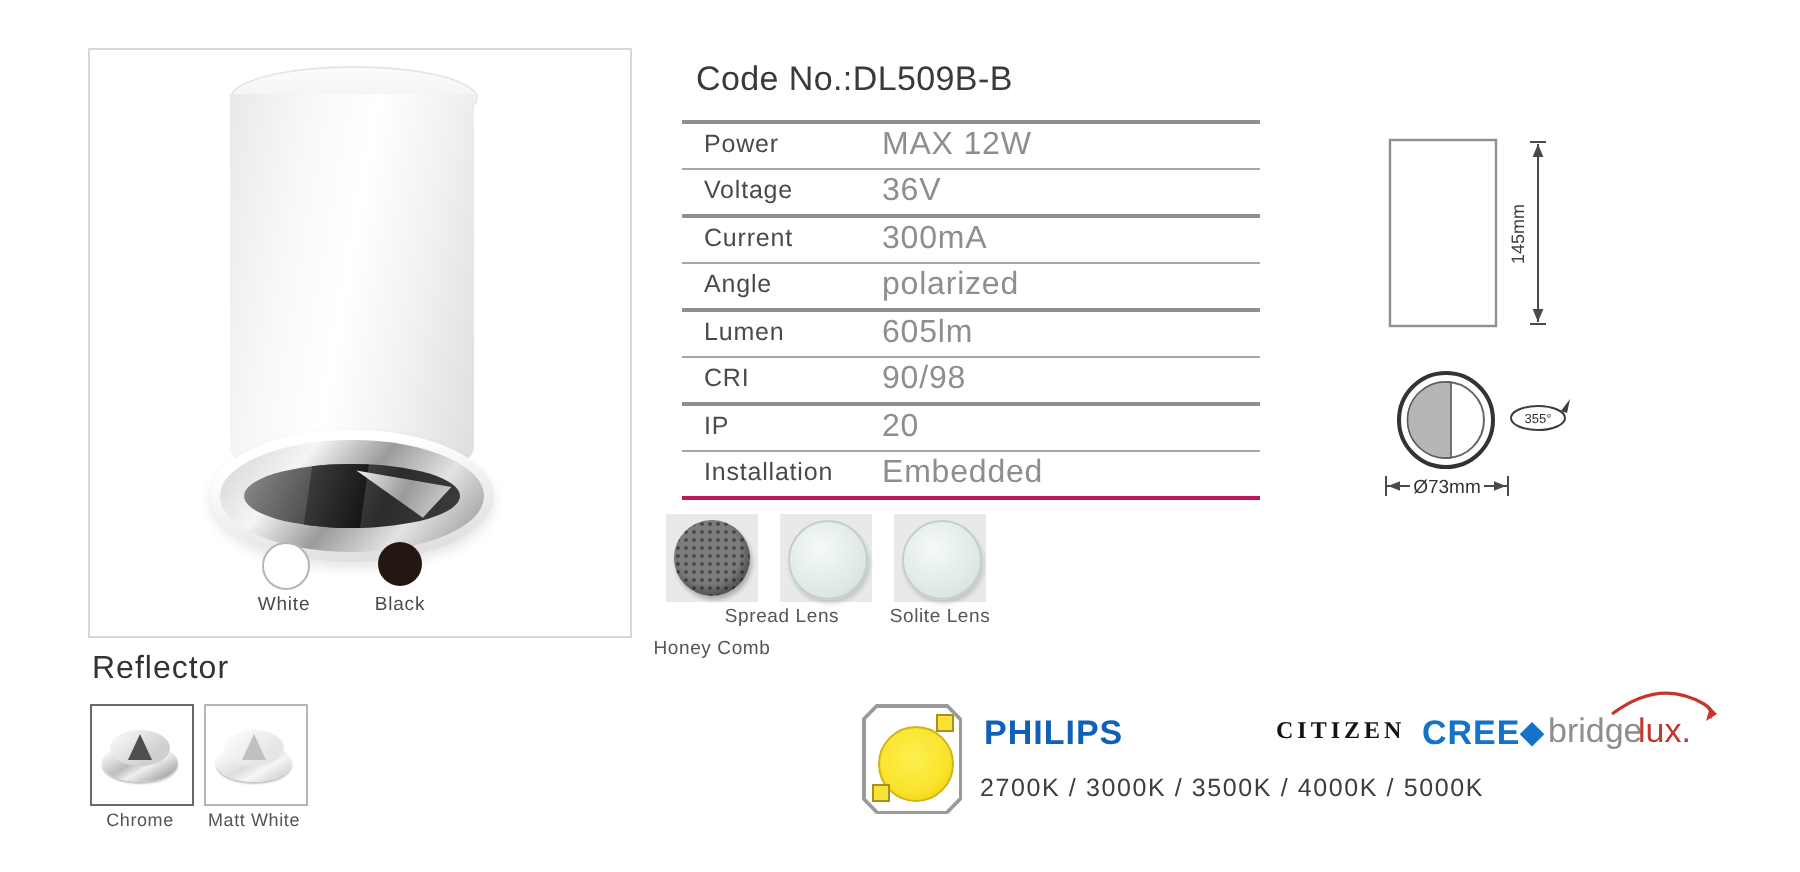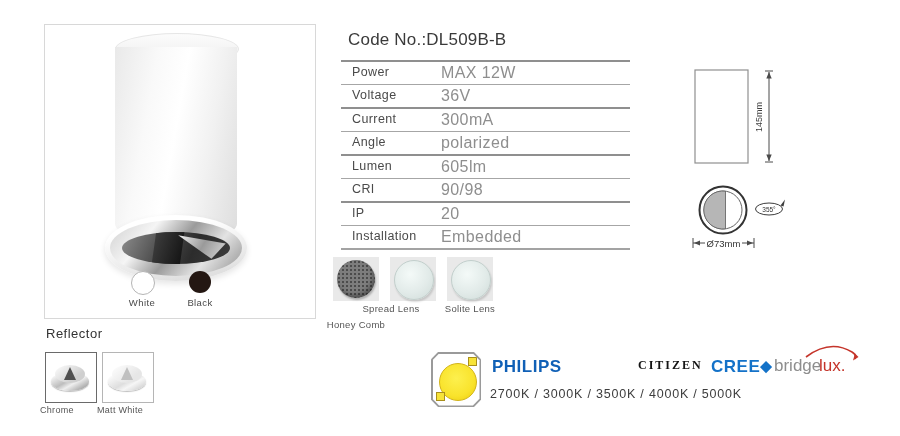--- a/index.html
+++ b/index.html
@@ -26,52 +26,52 @@
          background:linear-gradient(120deg,#f2f2f2,#9a9a9a 50%,#dadada);
          clip-path:polygon(0 0,100% 35%,70% 100%);}
   .swatch{position:absolute;width:22px;height:22px;border-radius:50%;}
   .swatch.white{left:86px;top:246px;background:#fff;border:1px solid #b5b5b5;}
   .swatch.black{left:144px;top:246px;background:#241712;}
   .swatch-label{position:absolute;top:272px;width:60px;text-align:center;font-size:9.5px;color:#4a4a4a;letter-spacing:.4px;}
   .swatch-label.w{left:67px;} .swatch-label.b{left:125px;}
 
   
   .spec-title{left:348px;top:30px;font-size:17px;color:#3a3a3a;letter-spacing:.2px;}
-  .spec-table{left:341px;top:60px;width:289px;border-bottom:2px solid #a3a3a3;}
+  .spec-table{left:341px;top:60px;width:289px;border-bottom:2px solid #be185d;}
   .spec-row{display:flex;height:22px;line-height:21px;border-top:1px solid #a6a6a6;}
   .spec-row.thick{border-top:2px solid #8f8f8f;}
   .spec-row .lbl{width:89px;padding-left:11px;font-size:12.5px;color:#4a4a4a;letter-spacing:.4px;}
   .spec-row .val{font-size:16px;color:#8e8e8e;letter-spacing:.4px;}
 
   
   .acc-item{top:257px;width:46px;height:44px;background:#e9e9e9;}
   .acc-disc{position:absolute;left:4px;top:3px;width:38px;height:38px;border-radius:50%;}
   .disc-honeycomb{background:#7d7d7d;background-image:radial-gradient(#4c4c4c 28%,transparent 32%);
                   background-size:4px 4px;box-shadow:inset -2px -3px 4px rgba(0,0,0,.35),1px 2px 2px rgba(0,0,0,.25);}
   .disc-lens{background:radial-gradient(circle at 40% 35%,#f4faf8 0%,#e2ebe9 55%,#cfdbd8 100%);
              border:1px solid #c2cfcc;box-shadow:1px 2px 2px rgba(0,0,0,.15);}
   .acc-label{top:303px;width:70px;text-align:center;font-size:9.5px;color:#555;letter-spacing:.3px;}
 
   
-  .reflector-heading{left:46px;top:326px;font-size:13px;color:#333;letter-spacing:.5px;}
+  .reflector-heading{left:46px;top:326px;font-size:16px;color:#333;letter-spacing:.5px;}
   .refl-box{top:352px;width:50px;height:49px;background:#fff;}
   .refl-box.chrome{left:45px;border:1px solid #6a6a6a;}
   .refl-box.matt{left:102px;border:1px solid #b5b5b5;}
   .dome{position:absolute;left:5px;top:19px;width:38px;height:19px;border-radius:50%;
         box-shadow:0 1px 1px rgba(0,0,0,.25);}
   .dome .upper{position:absolute;left:4px;top:-7px;width:30px;height:18px;border-radius:50%;}
   .dome .notch{position:absolute;left:13px;top:-5px;width:0;height:0;
                border-left:6px solid transparent;border-right:6px solid transparent;}
   .dome.c{background:linear-gradient(150deg,#fdfdfd 10%,#bdbdbd 45%,#efefef 60%,#8f8f8f 95%);}
   .dome.c .upper{background:linear-gradient(140deg,#ffffff,#cfcfcf 70%);}
   .dome.c .notch{border-bottom:13px solid #4f4f4f;}
   .dome.m{background:linear-gradient(150deg,#fefefe 10%,#dedede 50%,#f6f6f6 65%,#c9c9c9 95%);}
   .dome.m .upper{background:linear-gradient(140deg,#ffffff,#e6e6e6 70%);}
   .dome.m .notch{border-bottom:13px solid #c0c0c0;}
-  .refl-label{top:405px;width:60px;font-size:9px;color:#555;letter-spacing:.3px;}
+  .refl-label{top:405px;width:60px;text-align:center;font-size:9px;color:#555;letter-spacing:.3px;}
   .refl-label.c{left:40px;} .refl-label.m{left:97px;}
 
   
   .chip{left:431px;top:352px;width:50px;height:55px;background:#9a9a9a;
         clip-path:polygon(14% 0%,86% 0%,100% 13%,100% 87%,86% 100%,14% 100%,0% 87%,0% 13%);}
   .chip-inner{position:absolute;inset:1.5px;background:#fff;
         clip-path:polygon(14% 0%,86% 0%,100% 13%,100% 87%,86% 100%,14% 100%,0% 87%,0% 13%);}
   .chip-led{position:absolute;left:6px;top:9px;width:36px;height:36px;border-radius:50%;
         background:radial-gradient(circle at 45% 40%,#fdf04e 0%,#f9e32c 60%,#eac907 100%);
         border:1px solid #d2b318;}

